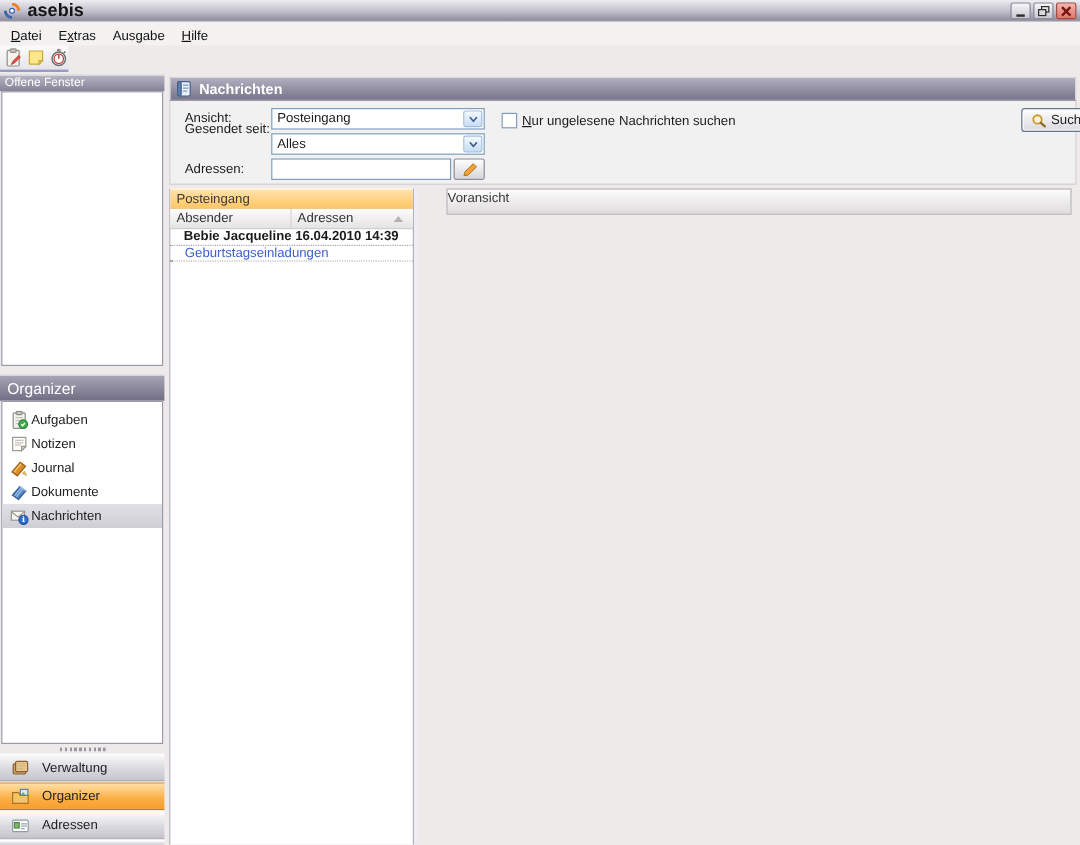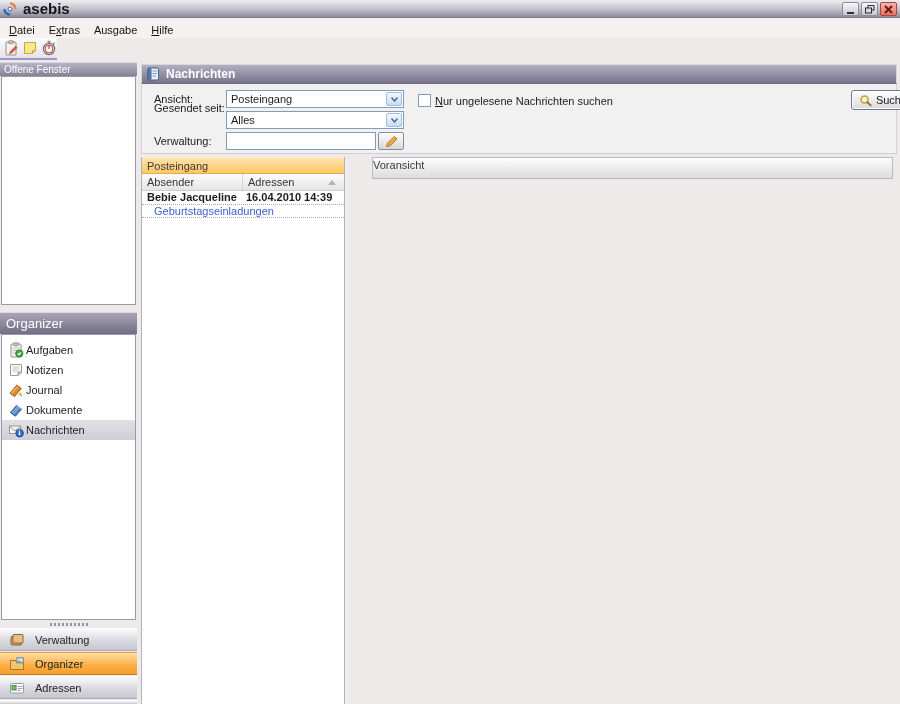--- a/index.html
+++ b/index.html
@@ -159,21 +159,21 @@
   #inbox-cols { height:17px; display:flex;
     background:linear-gradient(180deg,#FDFDFD,#E6E4E3);
     border-bottom:1px solid #D0CECD; color:#333; }
   #inbox-cols .col { line-height:16px; padding-left:5px; }
   #inbox-cols .col1 { width:101px; border-right:1px solid #D6D4D3; }
   #inbox-cols .col2 { flex:1; position:relative; }
   .sort-arrow { position:absolute; right:8px; top:6px; width:0; height:0;
     border-left:4px solid transparent; border-right:4px solid transparent;
     border-bottom:5px solid #B5B3B1; }
   .msg-line1 { display:flex; height:14px; border-bottom:1px dotted #A8A8A8; font-weight:bold; }
-  .msg-line1 .sender { width:101px; padding-left:5px; overflow:hidden; white-space:nowrap; }
+  .msg-line1 .sender { width:101px; padding-left:0; overflow:hidden; white-space:nowrap;text-align:right; }
   .msg-line1 .received { flex:1; padding-left:3px; white-space:nowrap; }
   .msg-line2 { height:13px; border-bottom:1px dotted #A8A8A8; padding-left:12px;
     color:#3C5FD1; line-height:13px; }
 
   
   #splitter { left:345px; top:157px; width:3px; height:547px; background:#EEECF4; }
   #preview-panel { left:348px; top:157px; width:545px; height:547px; background:#ECEBEA; }
   #preview-header {
     height:22px; line-height:15px; padding-left:0; color:#3a3a3a;
     background:linear-gradient(180deg,#FDFDFD,#DEDCDB);
@@ -370,21 +370,21 @@
   <span class="f-label" style="left:12px; top:18px;">Gesendet seit:</span>
   <div class="combo" style="left:84px; top:27px;">
     <span>Alles</span>
     <span class="combo-btn">
       <svg width="7" height="5" viewBox="0 0 7 5">
           <path d="M0.5 0.5L3.5 4L6.5 0.5" fill="none" stroke="#44618C" stroke-width="1.4"></path>
         </svg>
     </span>
   </div>
 
-  <span class="f-label" style="left:12px; top:51px;">Verwaltung:</span>
+  <span class="f-label" style="left:12px; top:51px;">Adressen:</span>
   <input class="text-input" style="left: 84px; top: 48px; width: 150px;" type="text" value="">
   <div class="small-btn" style="left:236px; top:48px;">
     <svg width="15" height="12" viewBox="0 0 18 14">
       <path d="M12.5 1.5l3.2 3.2-8.3 8-4.2 1 1-4.2z" fill="#F2A33C" stroke="#B06F14"></path>
     </svg>
   </div>
 </div>
 
 <div class="abs" id="inbox-panel">
   <div id="inbox-header">

